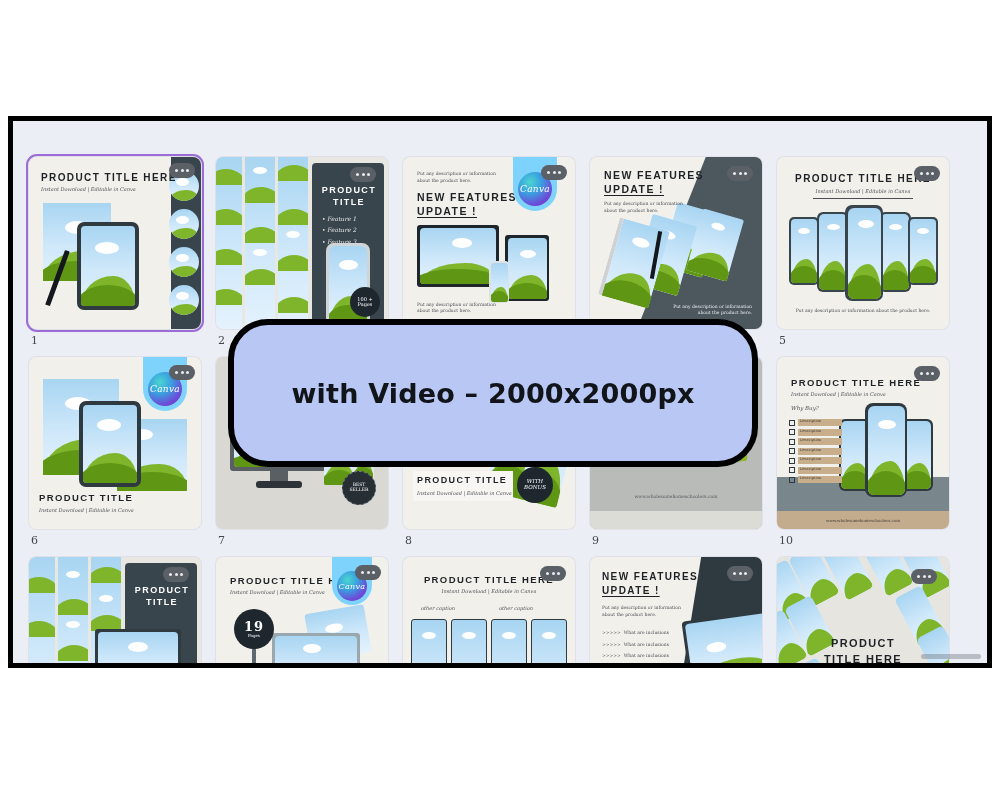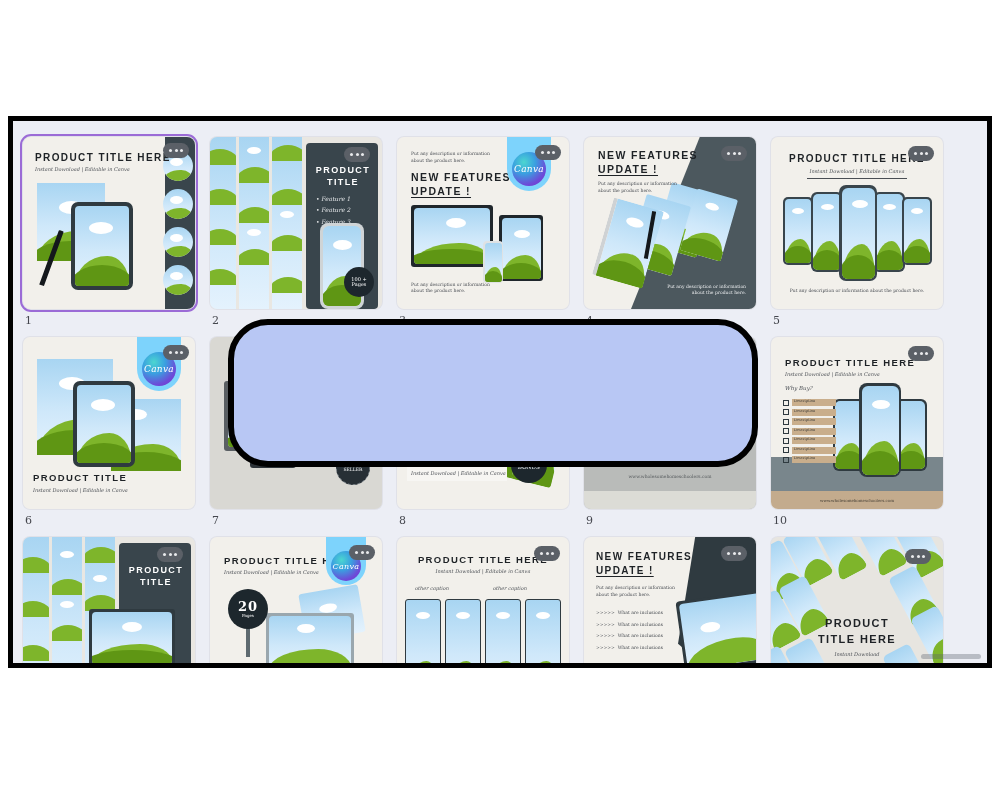--- a/index.html
+++ b/index.html
@@ -16,21 +16,22 @@
     left: 8px; top: 116px;
     width: 984px; height: 552px;
     border: 5px solid #000000;
     background: #eceef5;
     overflow: hidden;
   }
 
   #grid-scroll {
     position: absolute;
     inset: 0;
-    padding: 16px 18px 0 10px;
+    padding: 16px 18px 0 16px;
+    margin-top: 20px;
   }
 
   
   .grid-row { display: flex; gap: 0; }
   .cell {
     width: 187px;
     margin-right: 0;
     position: relative;
   }
   .cell-pad { padding-right: 15px; }
@@ -654,21 +655,21 @@
               <div class="cloud" style="width:18px;height:9px;left:18px;top:14px;"></div>
             </div>
           <div style="position:absolute;left:56px;top:76px;width:88px;height:60px;background:#9aa7ae;border-radius:3px;padding:3px;">
             <div class="screen sky">
                 <div class="hill-a"></div>
                 <div class="cloud" style="width:18px;height:9px;left:28px;top:8px;"></div>
               </div>
           </div>
           <div style="position:absolute;left:36px;top:72px;width:4px;height:48px;background:#5e6a70;"></div>
           <div class="badge-round" style="position:absolute;left:18px;top:52px;width:40px;height:40px;">
-            <span style="font-size:13px;font-weight:700;letter-spacing:1px;">20</span>
+            <span style="font-size:13px;font-weight:700;letter-spacing:1px;">19</span>
             <span style="font-size:4px;">Pages</span>
           </div>
         </div>
 
       </div>
 
       <div class="cell cell-pad">
         <div class="thumb">
           <div class="dots" style="top:9px;right:9px;">
               <i></i>
@@ -775,13 +776,14 @@
         </div>
 
       </div>
     </div>
 
   </div>
   <div id="scroll-hint"></div>
 </div>
 
 <div id="promo-banner">
+  <div class="line">with Video – 2000x2000px</div>
 </div>
 
 </body></html>

